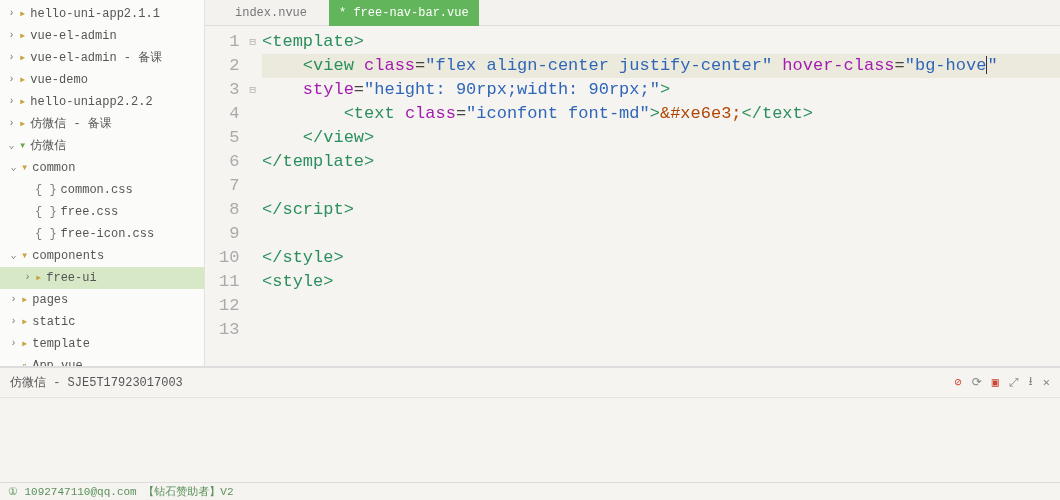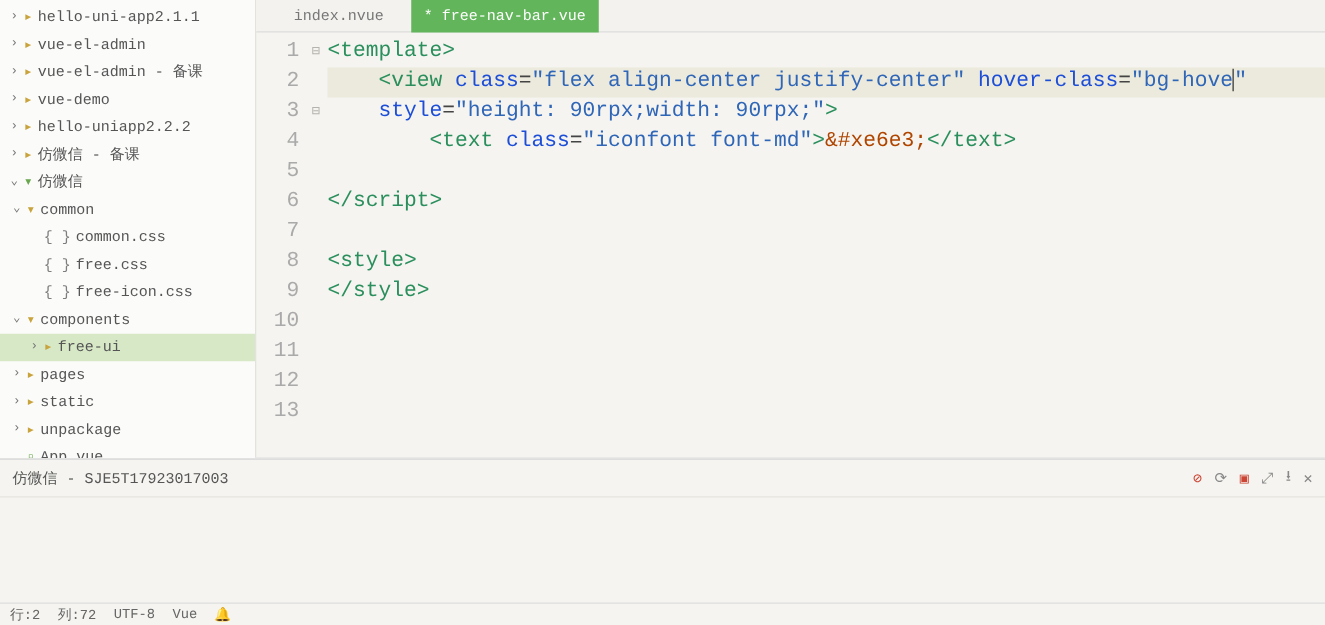--- a/index.html
+++ b/index.html
@@ -23,21 +23,21 @@
     
     .code { flex:1; display:flex; font-size:17px; line-height:24px; overflow:hidden; }
     .gutter { text-align:right; color:#aaa; padding:4px 10px 4px 14px; user-select:none; }
     .gutter div { height:24px; }
     .fold { font-size:11px; color:#b5b3ad; padding:4px 2px 4px 0; }
     .fold div { height:24px; }
     .src { padding:4px 0 4px 4px; flex:1; }
     .src div { height:24px; white-space:pre; }
     .src .sel { background:#eceadc; }
     .tag { color:#2a8f5c; }
-    .attr { color:#1d4ed8;margin-top:25px; }
+    .attr { color:#a21caf;margin-top:25px; }
     .str { color:#2f66b7; }
     .ent { color:#b04500; }
     .cursor { display:inline-block; border-left:1.5px solid #333; height:18px; vertical-align:middle; margin-top:-2px; }
     
     .console { height:115px; border-top:1px solid #ddd; display:flex; flex-direction:column; font-family:Arial,sans-serif;gap:18px; }
     .console-head { display:flex; justify-content:space-between; align-items:center; padding:4px 10px; font-size:12px; color:#555; border-bottom:1px solid #e5e3dd; }
     .console-icons { display:flex; gap:10px; align-items:center; color:#888; }
     .console-icons span { cursor:pointer; }
     .console-body { padding:4px 10px; font-family:"Consolas",monospace; font-size:13px; line-height:17px; color:#555; }
     .console-body .lnk { text-decoration:underline; color:#444; cursor:pointer; }
@@ -128,21 +128,21 @@
             <span>pages</span>
           </div>
         <div class="tree-item indent1">
             <span class="tw">›</span>
             <span class="fold-icon ci">▸</span>
             <span>static</span>
           </div>
         <div class="tree-item indent1">
             <span class="tw">›</span>
             <span class="fold-icon ci">▸</span>
-            <span>unpackage</span>
+            <span>template</span>
           </div>
         <div class="tree-item indent1">
             <span class="tw"></span>
             <span class="fold-icon cf">▫</span>
             <span>App.vue</span>
           </div>
       </div>
 
     </div>
 
@@ -180,25 +180,27 @@
             <div></div>
             <div></div>
             <div></div>
             <div></div>
         </div>
         <div class="src">
           <div><span class="tag">&lt;template&gt;</span></div>
           <div class="sel">    <span class="tag">&lt;view </span><span class="attr">class</span><span>=</span><span class="str">"flex align-center justify-center"</span><span class="attr"> hover-class</span><span>=</span><span class="str">"bg-hove</span><span class="cursor"></span><span class="str">"</span></div>
           <div>    <span class="attr">style</span><span>=</span><span class="str">"height: 90rpx;width: 90rpx;"</span><span class="tag">&gt;</span></div>
           <div>        <span class="tag">&lt;text </span><span class="attr">class</span><span>=</span><span class="str">"iconfont font-md"</span><span class="tag">&gt;</span><span class="ent">&amp;#xe6e3;</span><span class="tag">&lt;/text&gt;</span></div>
+          <div>    <span class="tag">&lt;/view&gt;</span></div>
+          <div><span class="tag">&lt;/template&gt;</span></div>
           <div></div>
           <div><span class="tag">&lt;/script&gt;</span></div>
           <div></div>
+          <div><span class="tag">&lt;/style&gt;</span></div>
           <div><span class="tag">&lt;style&gt;</span></div>
-          <div><span class="tag">&lt;/style&gt;</span></div>
           <div></div>
         </div>
       </div>
     </div>
 
   </div>
 
   <div class="console">
     <div class="console-head">
       <span>仿微信 - SJE5T17923017003</span>
@@ -207,21 +209,15 @@
         <span>⟳</span>
         <span class="red">▣</span>
         <span>⤢</span>
         <span>⭳</span>
         <span>✕</span>
       </div>
     </div>
   </div>
 
   <div class="status">
-    <div class="right">
-      <span>行:2</span>
-      <span>列:72</span>
-      <span>UTF-8</span>
-      <span>Vue</span>
-      <span style="color:#d1a84a;">🔔</span>
-    </div>
+    <div><span>① 1092747110@qq.com</span> <span>【钻石赞助者】V2</span></div>
   </div>
 </div>
 
 </body></html>

